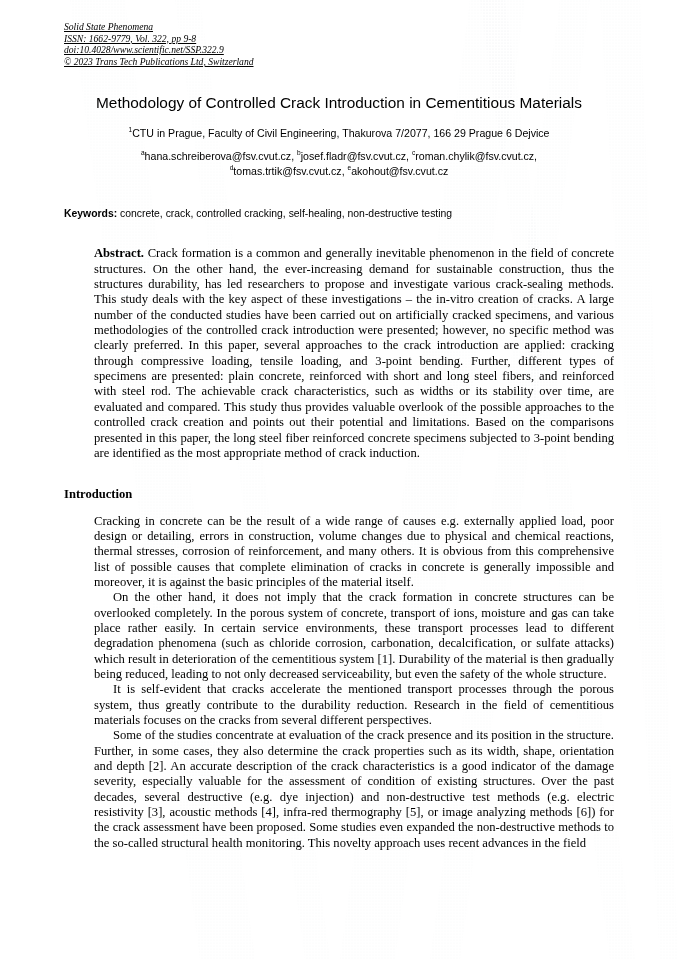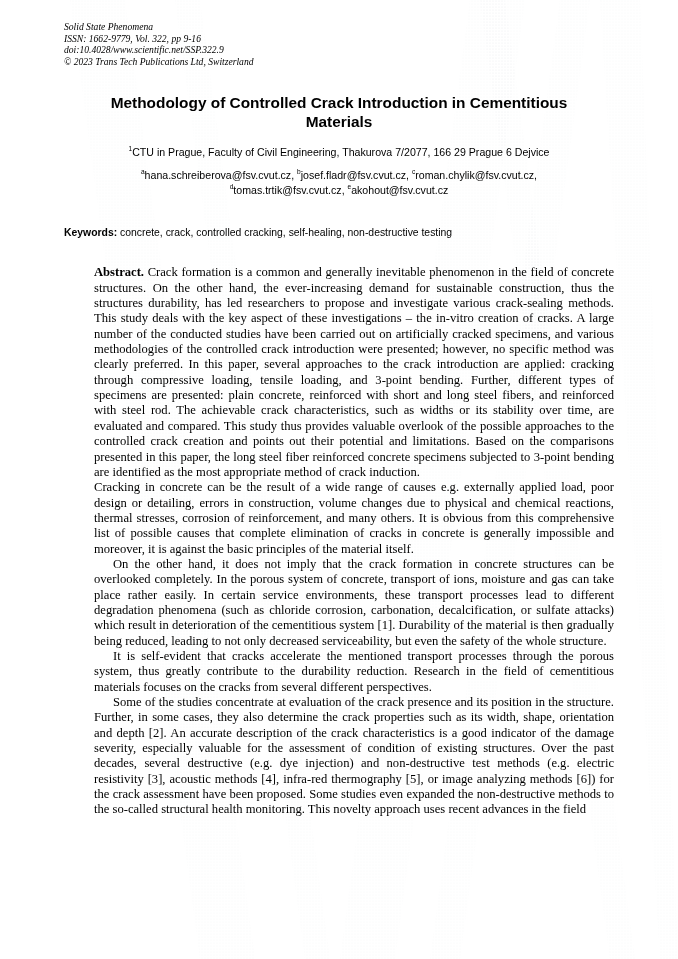--- a/index.html
+++ b/index.html
@@ -36,29 +36,30 @@
   
   .journal-header {
     display: flex;
     justify-content: space-between;
     align-items: flex-start;
     font-family: "Liberation Serif", serif;
     font-style: italic;
     font-size: 9.6px;
     line-height: 11.6px;
     margin-bottom: 2px;
+    text-decoration: underline;
   }
   .journal-header .left { text-align: left; }
   .journal-header .right { text-align: right; white-space: nowrap; }
   .journal-header .line { display: block; }
 
   
   .paper-title {
     font-family: "Liberation Sans", sans-serif;
-    font-weight: bold;
+    font-weight: normal;
     font-size: 15.4px;
     line-height: 19px;
     text-align: center;
     margin: 26px 14px 0 14px;
   }
 
   
   .authors {
     font-family: "Liberation Sans", sans-serif;
     font-size: 13.6px;
@@ -146,21 +147,21 @@
     <path d="M 600 0 L 660 959 L 678 959 L 640 0 Z" fill="url(#wmdots)"></path>
     <path d="M 480 0 L 610 959 L 635 959 L 505 0 Z" fill="url(#wmdots)"></path>
   </g>
 </svg>
 
 <div class="page">
 
   <div class="journal-header">
     <div class="left">
       <span class="line">Solid State Phenomena</span>
-      <span class="line">ISSN: 1662-9779, Vol. 322, pp 9-16</span>
+      <span class="line">ISSN: 1662-9779, Vol. 322, pp 9-8</span>
       <span class="line">doi:10.4028/www.scientific.net/SSP.322.9</span>
       <span class="line">© 2023 Trans Tech Publications Ltd, Switzerland</span>
     </div>
   </div>
 
   <h1 class="paper-title">Methodology of Controlled Crack Introduction in Cementitious Materials</h1>
 
   <div class="authors">
   </div>
 
@@ -174,20 +175,21 @@
   <div class="keywords">
     <span class="kw-label">Keywords:</span>
     <span>concrete, crack, controlled cracking, self-healing, non-destructive testing</span>
   </div>
 
   <div class="body-text abstract">
     <span class="ab-label">Abstract.</span>
     <span>Crack formation is a common and generally inevitable phenomenon in the field of concrete structures. On the other hand, the ever-increasing demand for sustainable construction, thus the structures durability, has led researchers to propose and investigate various crack-sealing methods. This study deals with the key aspect of these investigations – the in-vitro creation of cracks. A large number of the conducted studies have been carried out on artificially cracked specimens, and various methodologies of the controlled crack introduction were presented; however, no specific method was clearly preferred. In this paper, several approaches to the crack introduction are applied: cracking through compressive loading, tensile loading, and 3-point bending. Further, different types of specimens are presented: plain concrete, reinforced with short and long steel fibers, and reinforced with steel rod. The achievable crack characteristics, such as widths or its stability over time, are evaluated and compared. This study thus provides valuable overlook of the possible approaches to the controlled crack creation and points out their potential and limitations. Based on the comparisons presented in this paper, the long steel fiber reinforced concrete specimens subjected to 3-point bending are identified as the most appropriate method of crack induction.</span>
   </div>
 
+  <h2 class="section-heading">Introduction</h2>
 
   <div class="body-text" id="intro-body">
       <p class="para">Cracking in concrete can be the result of a wide range of causes e.g. externally applied load, poor design or detailing, errors in construction, volume changes due to physical and chemical reactions, thermal stresses, corrosion of reinforcement, and many others. It is obvious from this comprehensive list of possible causes that complete elimination of cracks in concrete is generally impossible and moreover, it is against the basic principles of the material itself.</p>
       <p class="para indented">On the other hand, it does not imply that the crack formation in concrete structures can be overlooked completely. In the porous system of concrete, transport of ions, moisture and gas can take place rather easily. In certain service environments, these transport processes lead to different degradation phenomena (such as chloride corrosion, carbonation, decalcification, or sulfate attacks) which result in deterioration of the cementitious system [1]. Durability of the material is then gradually being reduced, leading to not only decreased serviceability, but even the safety of the whole structure.</p>
       <p class="para indented">It is self-evident that cracks accelerate the mentioned transport processes through the porous system, thus greatly contribute to the durability reduction. Research in the field of cementitious materials focuses on the cracks from several different perspectives.</p>
       <p class="para indented">Some of the studies concentrate at evaluation of the crack presence and its position in the structure. Further, in some cases, they also determine the crack properties such as its width, shape, orientation and depth [2]. An accurate description of the crack characteristics is a good indicator of the damage severity, especially valuable for the assessment of condition of existing structures. Over the past decades, several destructive (e.g. dye injection) and non-destructive test methods (e.g. electric resistivity [3], acoustic methods [4], infra-red thermography [5], or image analyzing methods [6])  for the crack assessment have been proposed. Some studies even expanded the non-destructive methods to the so-called structural health monitoring. This novelty approach uses recent advances in the field</p>
     </div>
 
 </div>
 

